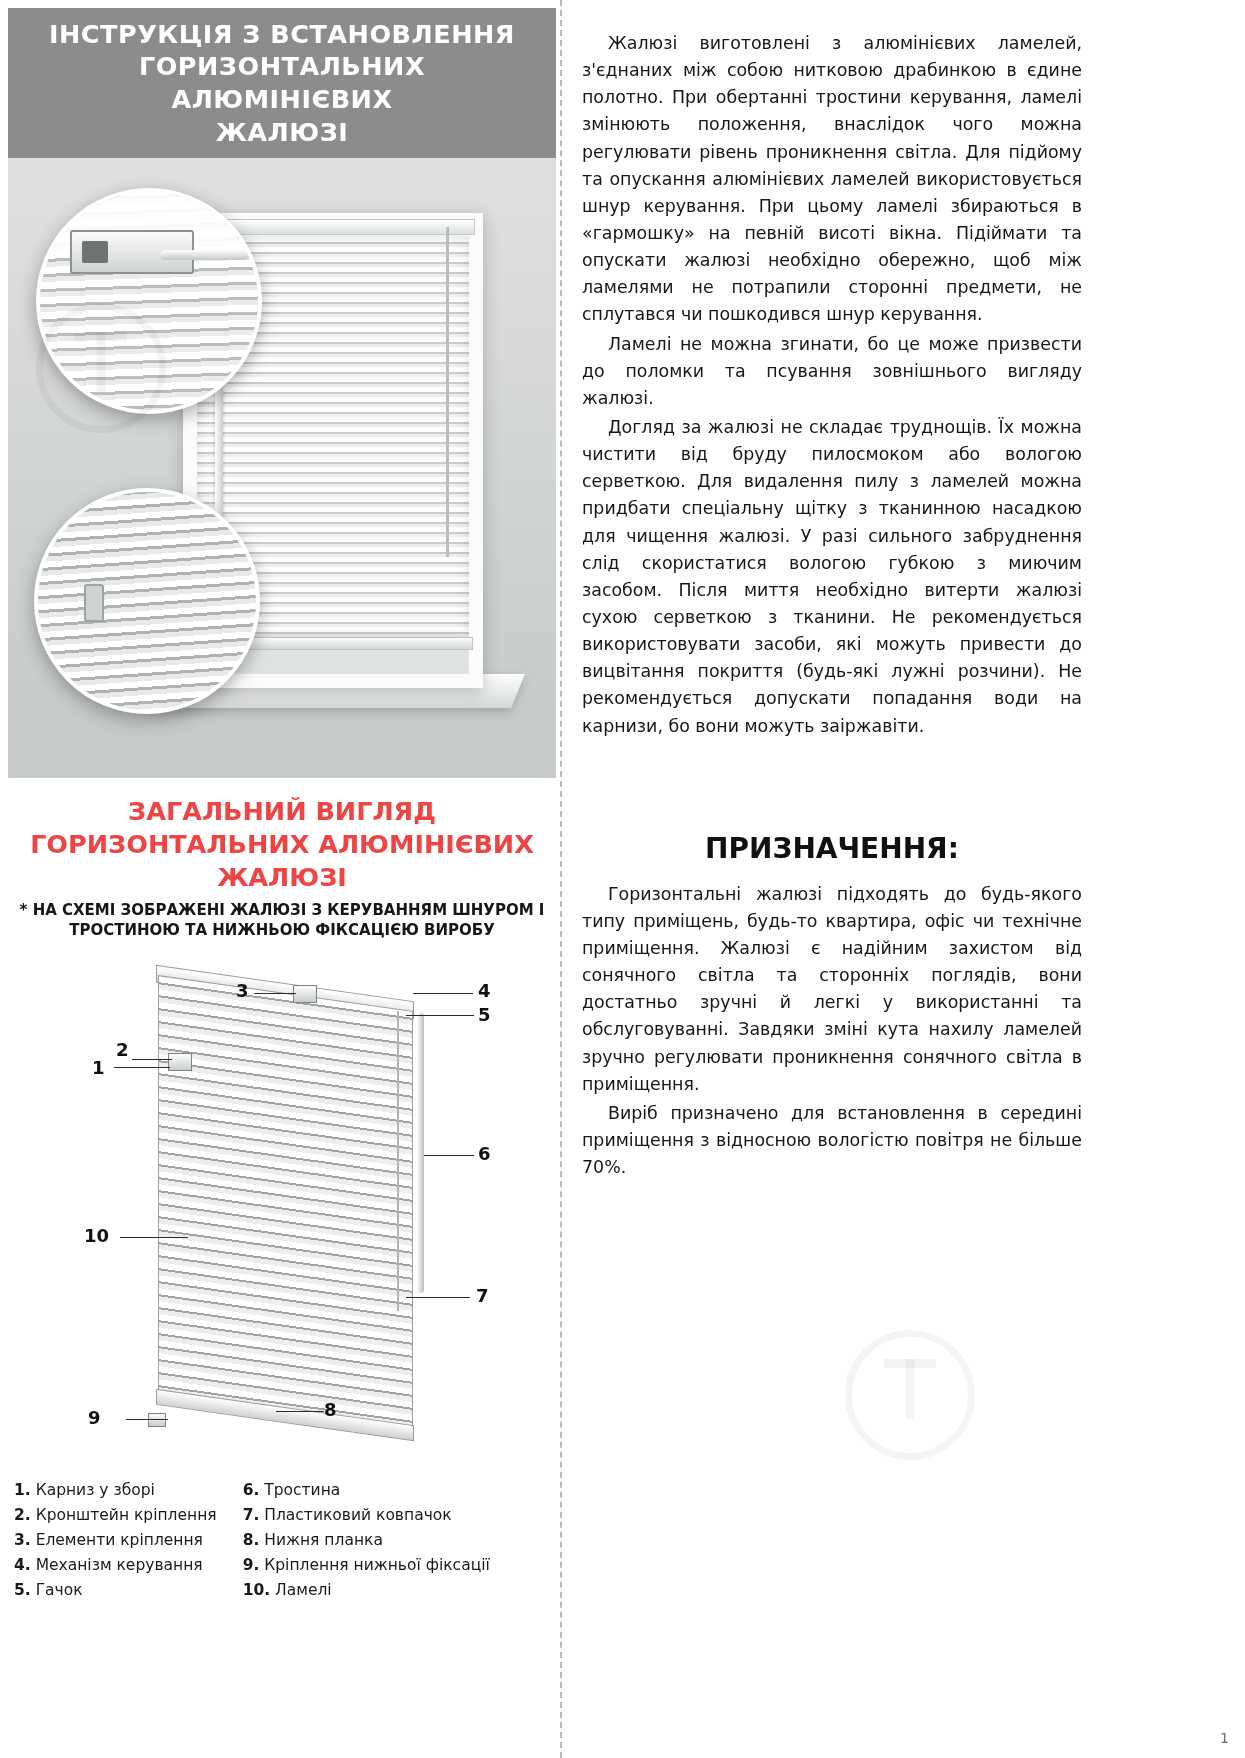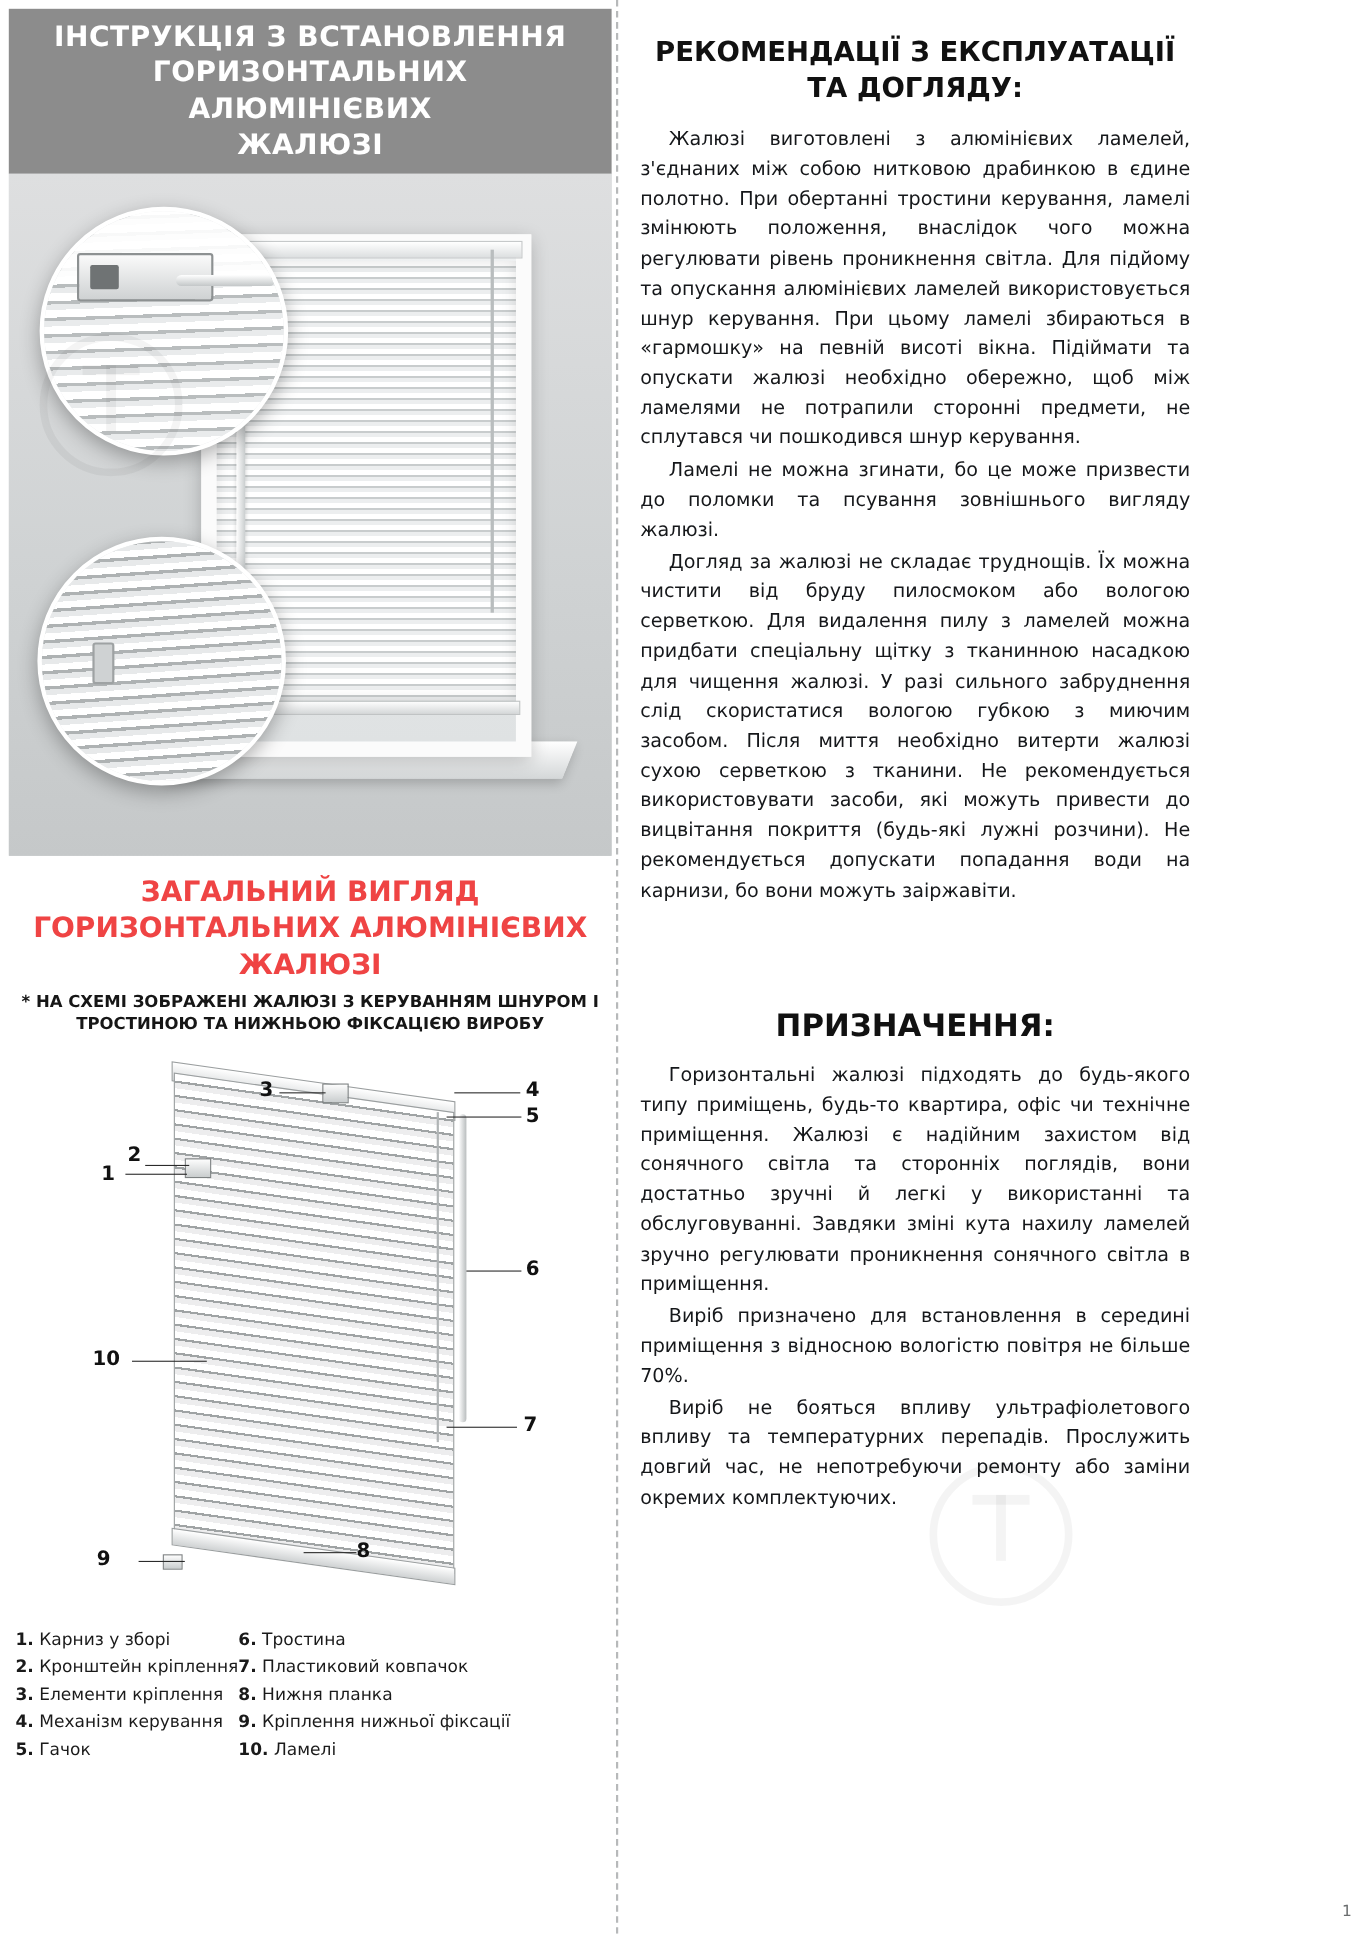--- a/index.html
+++ b/index.html
@@ -292,21 +292,21 @@
     background: linear-gradient(180deg,#fdfdfd,#c9cdce);
     border: 1px solid #7e8283;
   }
   
   .legend {
     position: absolute;
     left: 14px;
     top: 1478px;
     width: 540px;
     display: flex;
-    gap: 0;
+    gap: 26px;
     font-size: 15.5px;
     line-height: 1.62;
   }
   .legend ol {
     margin: 0; padding: 0;
     list-style: none;
   }
   .legend li { white-space: nowrap; }
   .legend .num { font-weight: bold; }
   
@@ -479,34 +479,31 @@
         <li><span class="num">8.</span> <span>Нижня планка</span></li>
         <li><span class="num">9.</span> <span>Кріплення нижньої фіксації</span></li>
         <li><span class="num">10.</span> <span>Ламелі</span></li>
       </ol>
     </div>
   </div>
 
   <div class="divider"></div>
 
   <div class="right-col">
-    <div class="r-title" style="white-space: pre-line;">РЕКОМЕНДАЦІЇ З ЕКСПЛУАТАЦІЇ
-ТА ДОГЛЯДУ:</div>
 
     <div class="r-body">
       <p>Жалюзі виготовлені з алюмінієвих ламелей, з'єднаних між собою нитковою драбинкою в єдине полотно. При обертанні тростини керування, ламелі змінюють положення, внаслідок чого можна регулювати рівень проникнення світла. Для підйому та опускання алюмінієвих ламелей використовується шнур керування. При цьому ламелі збираються в «гармошку» на певній висоті вікна. Підіймати та опускати жалюзі необхідно обережно, щоб між ламелями не потрапили сторонні предмети, не сплутався чи пошкодився шнур керування.</p>
       <p>Ламелі не можна згинати, бо це може призвести до поломки та псування зовнішнього вигляду жалюзі.</p>
       <p>Догляд за жалюзі не складає труднощів. Їх можна чистити від бруду пилосмоком або вологою серветкою. Для видалення пилу з ламелей можна придбати спеціальну щітку з тканинною насадкою для чищення жалюзі. У разі сильного забруднення слід скористатися вологою губкою з миючим засобом. Після миття необхідно витерти жалюзі сухою серветкою з тканини. Не рекомендується використовувати засоби, які можуть привести до вицвітання покриття (будь-які лужні розчини). Не рекомендується допускати попадання води на карнизи, бо вони можуть заіржавіти.</p>
     </div>
 
     <div class="r-title2">ПРИЗНАЧЕННЯ:</div>
 
     <div class="r-body">
       <p>Горизонтальні жалюзі підходять до будь-якого типу приміщень, будь-то квартира, офіс чи технічне приміщення. Жалюзі є надійним захистом від сонячного світла та сторонніх поглядів, вони достатньо зручні й легкі у використанні та обслуговуванні. Завдяки зміні кута нахилу ламелей зручно регулювати проникнення сонячного світла в приміщення.</p>
       <p>Виріб призначено для встановлення в середині приміщення з відносною вологістю повітря не більше 70%.</p>
-      <p>Виріб не бояться впливу ультрафіолетового впливу та температурних перепадів. Прослужить довгий час, не непотребуючи ремонту або заміни окремих комплектуючих.</p>
     </div>
   </div>
 
   <div class="wm wm2"></div>
 
   <div class="pagenum">1</div>
 </div>
 
 </body></html>

